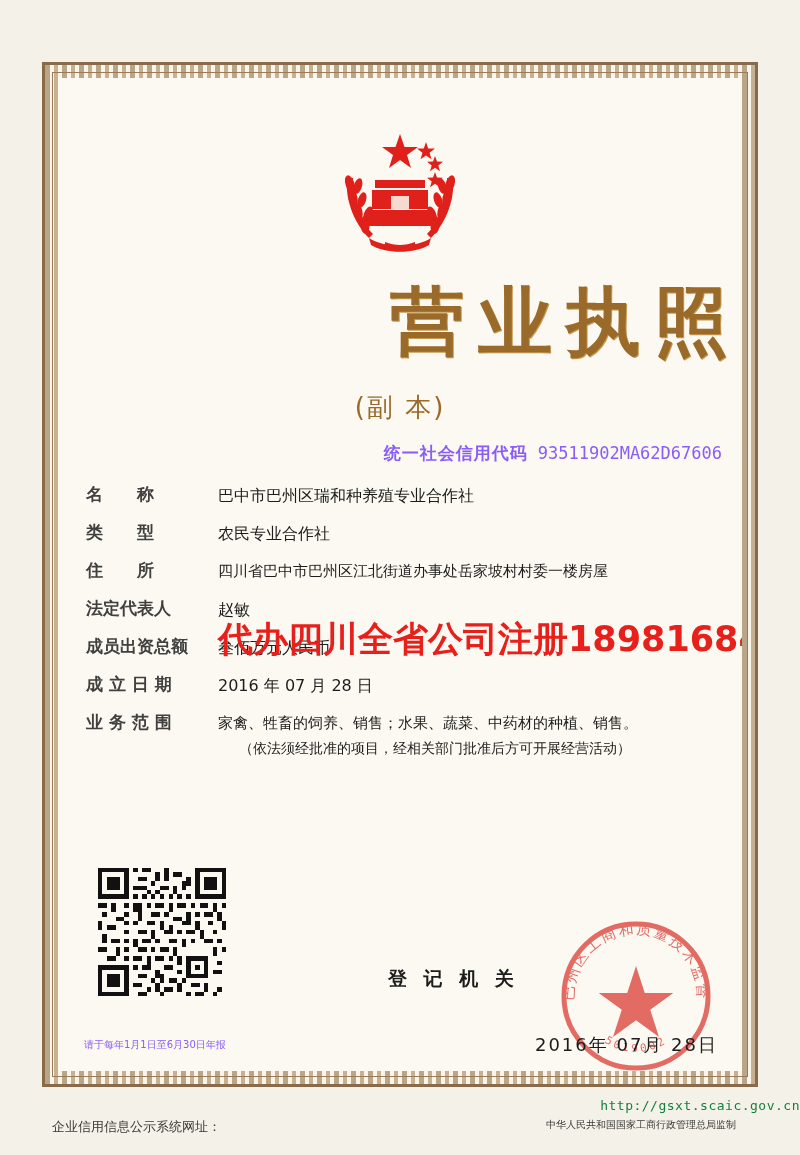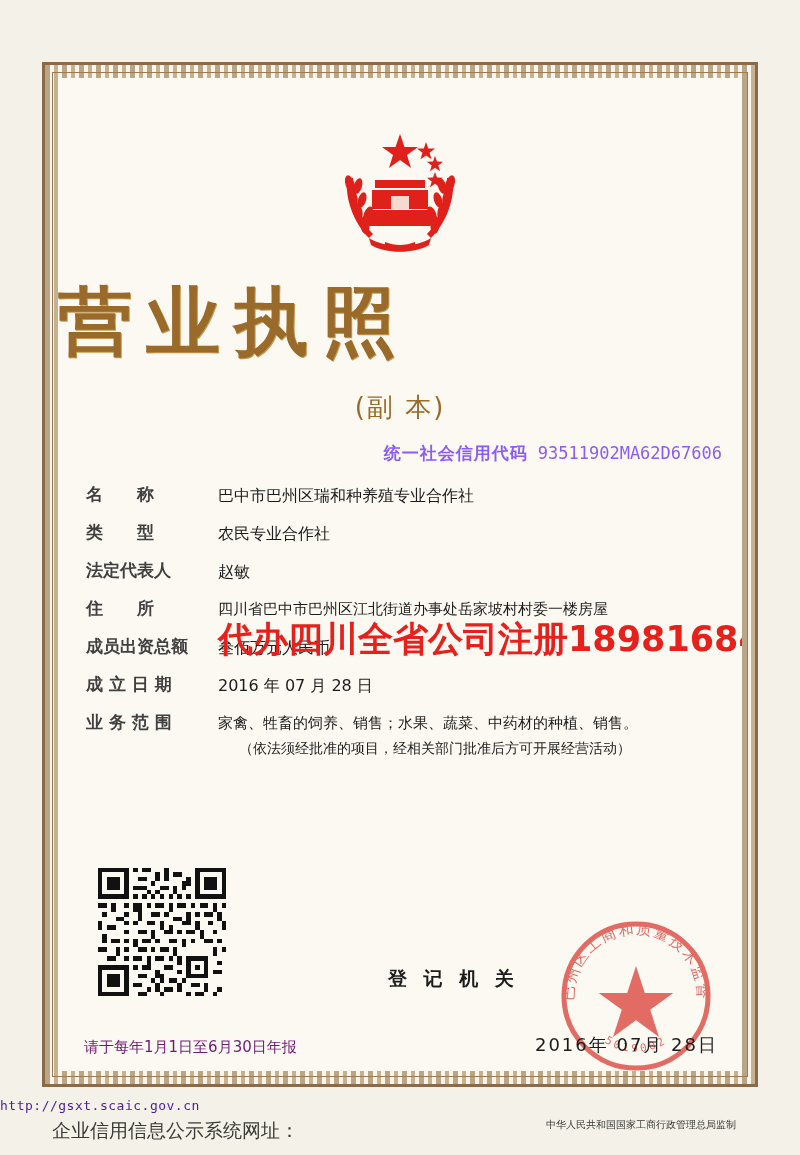--- a/index.html
+++ b/index.html
@@ -74,21 +74,21 @@
     width: 150px;
     height: 150px;
   }
   .emblem svg { display: block; }
 
   .doc-title {
     position: absolute;
     top: 195px;
     left: 0;
     width: 100%;
-    text-align: left;
+    text-align: right;
     font-family: "DejaVu Sans", "Liberation Sans", sans-serif;
     font-weight: bold;
     font-size: 74px;
     letter-spacing: 14px;
     color: #9a6a2a;
     text-shadow: 1px 1px 0 #c89a52;
   }
   .doc-subtitle {
     position: absolute;
     top: 312px;
@@ -196,60 +196,60 @@
     top: 955px;
     font-size: 18px;
     color: #1c1c1c;
     font-family: "DejaVu Sans", "Liberation Sans", sans-serif;
     letter-spacing: 2px;
   }
   .annual-note {
     position: absolute;
     left: 26px;
     top: 960px;
-    font-size: 15px;
-    color: #701a75;
+    font-size: 10px;
+    color: #8b5cf6;
     font-family: "DejaVu Sans", "Liberation Sans", sans-serif;
   }
 
   
   .seal {
     position: absolute;
     right: 18px;
     top: 830px;
     width: 176px;
     height: 176px;
     opacity: 0.72;
   }
   .seal svg { display: block; }
 
   
   .url-note {
     position: absolute;
     left: 0;
     top: 1098px;
     width: 100%;
-    text-align: left;
+    text-align: right;
     font-family: "DejaVu Sans Mono", monospace;
     font-size: 13px;
-    color: #4c1d95;
+    color: #15803d;
     letter-spacing: 0.5px;
   }
   .footer {
     position: absolute;
     left: 0;
     top: 1118px;
     width: 100%;
     height: 24px;
   }
   .footer-left {
     position: absolute;
     left: 52px;
     top: 0;
-    font-size: 19px;
+    font-size: 13px;
     color: #3a3a36;
     font-family: "DejaVu Sans", "Liberation Sans", sans-serif;
   }
   .footer-right {
     position: absolute;
     right: 64px;
     top: 0;
     font-size: 10px;
     color: #3a3a36;
     font-family: "DejaVu Sans", "Liberation Sans", sans-serif;
@@ -323,27 +323,27 @@
         <div class="field-label lbl-5">名　　称</div>
         <div class="field-value">巴中市巴州区瑞和种养殖专业合作社</div>
       </div>
 
       <div class="field-row">
         <div class="field-label lbl-5">类　　型</div>
         <div class="field-value">农民专业合作社</div>
       </div>
 
       <div class="field-row">
+        <div class="field-label lbl-5">住　　所</div>
+        <div class="field-value sm">四川省巴中市巴州区江北街道办事处岳家坡村村委一楼房屋</div>
+      </div>
+
+      <div class="field-row">
         <div class="field-label lbl-5">法定代表人</div>
         <div class="field-value">赵敏</div>
-      </div>
-
-      <div class="field-row">
-        <div class="field-label lbl-5">住　　所</div>
-        <div class="field-value sm">四川省巴中市巴州区江北街道办事处岳家坡村村委一楼房屋</div>
       </div>
 
       <div class="field-row">
         <div class="field-label lbl-5">成员出资总额</div>
         <div class="field-value">叁佰万元人民币</div>
       </div>
 
       <div class="field-row">
         <div class="field-label lbl-5">成 立 日 期</div>
         <div class="field-value">2016 年 07 月 28 日</div>

